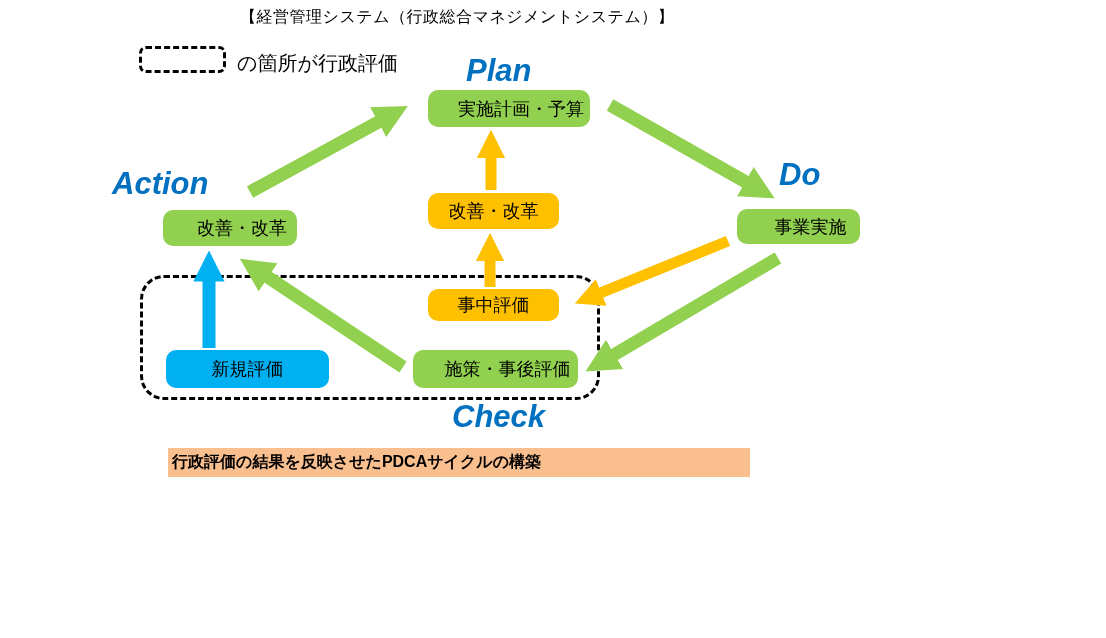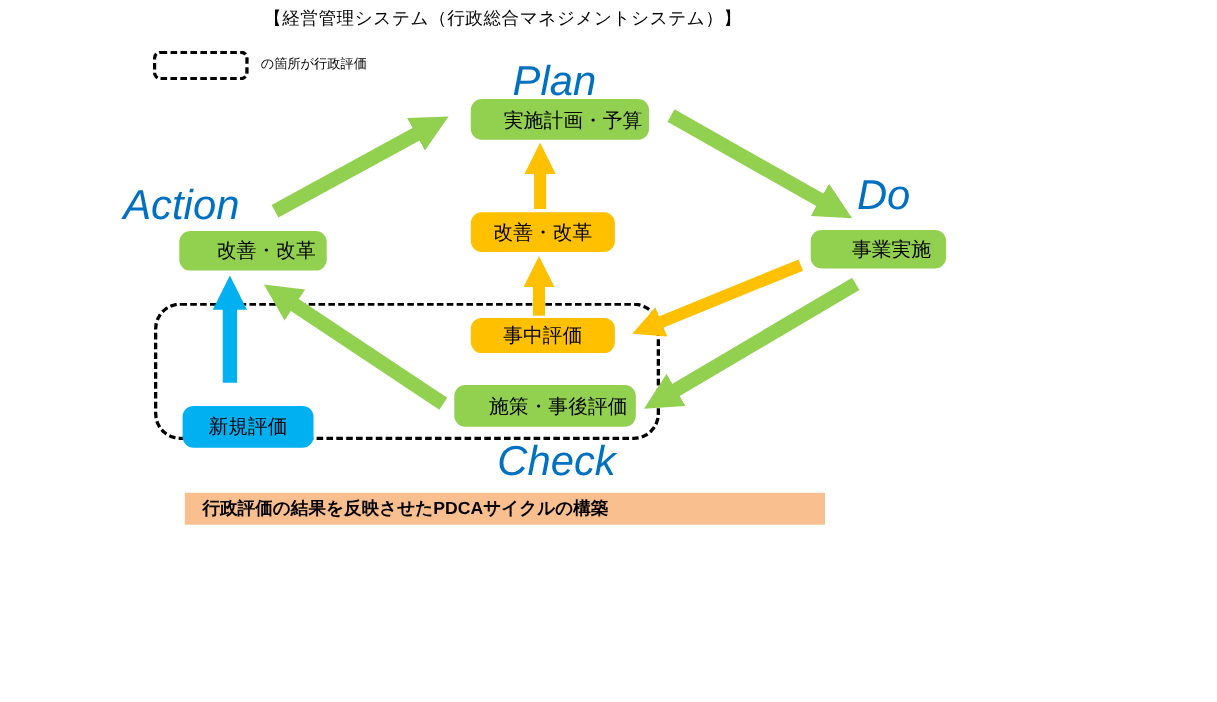--- a/index.html
+++ b/index.html
@@ -19,61 +19,61 @@
     position:absolute;left:240px;top:7px;width:470px;
     font-size:16px;font-weight:normal;color:var(--text);
     letter-spacing:0.5px;white-space:nowrap;
   }
   .legend-box{
     position:absolute;left:139px;top:46px;width:87px;height:27px;
     border:3px dashed #000;border-radius:7px;
   }
   .legend-text{
     position:absolute;left:237px;top:50px;
-    font-size:12px;color:var(--text);white-space:nowrap;
+    font-size:20px;color:var(--text);white-space:nowrap;
   }
   .phase{
     position:absolute;
-    font-style:italic;font-weight:normal;font-size:38px;
+    font-style:italic;font-weight:bold;font-size:31px;
     color:var(--label-blue);white-space:nowrap;
   }
   .phase-plan{left:466px;top:53px;}
   .phase-action{left:112px;top:166px;}
   .phase-do{left:779px;top:157px;}
   .phase-check{left:452px;top:399px;}
   .node{
     position:absolute;display:flex;align-items:center;justify-content:center;
     border-radius:10px;font-size:18px;color:var(--text);white-space:nowrap;
   }
   .node-green{background:var(--green);padding-left:24px;}
   .node-yellow{background:var(--yellow);}
   .node-blue{background:var(--blue);}
   .box-plan{left:428px;top:90px;width:162px;height:37px;}
   .box-action{left:163px;top:210px;width:134px;height:36px;}
   .box-do{left:737px;top:209px;width:123px;height:35px;}
   .box-kaizen-center{left:428px;top:193px;width:131px;height:36px;}
   .box-midterm{left:428px;top:289px;width:131px;height:32px;}
-  .box-new-eval{left:166px;top:350px;width:119px;height:38px;margin-top:19px;}
+  .box-new-eval{left:166px;top:350px;width:163px;height:38px;}
   .box-expost{left:413px;top:350px;width:165px;height:38px;text-align:right;}
   .dashed-region{
     position:absolute;left:140px;top:275px;width:460px;height:125px;
     border:3px dashed #000;border-radius:24px;
   }
   .arrow-layer{position:absolute;left:0;top:0;pointer-events:none;}
   .st-green{stroke:var(--green);stroke-width:13;}
   .st-yellow{stroke:var(--yellow);stroke-width:11;}
   .st-blue{stroke:var(--blue);stroke-width:13;}
   .fill-green{fill:var(--green);}
   .fill-yellow{fill:var(--yellow);}
   .fill-blue{fill:var(--blue);}
   .footer-bar{
     position:absolute;left:168px;top:448px;width:582px;height:29px;
     background:var(--footer-bg);display:flex;align-items:center;
     font-size:16px;font-weight:bold;color:var(--text);
-    padding-left:16px;white-space:nowrap;
+    padding-left:4px;white-space:nowrap;
   }
 </style>
 </head>
 <body>
 
 <div class="canvas">
 
   <div class="title">【経営管理システム（行政総合マネジメントシステム）】</div>
 
   <div class="legend-box"></div>

